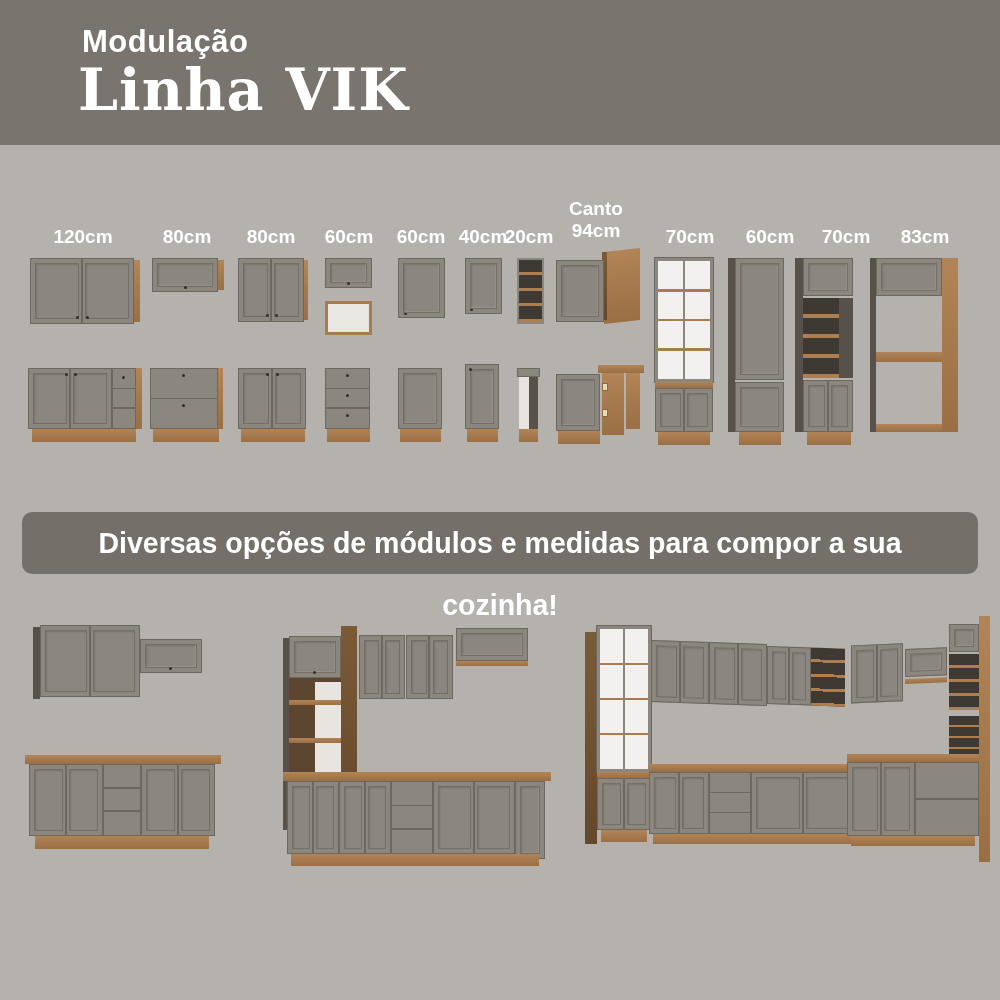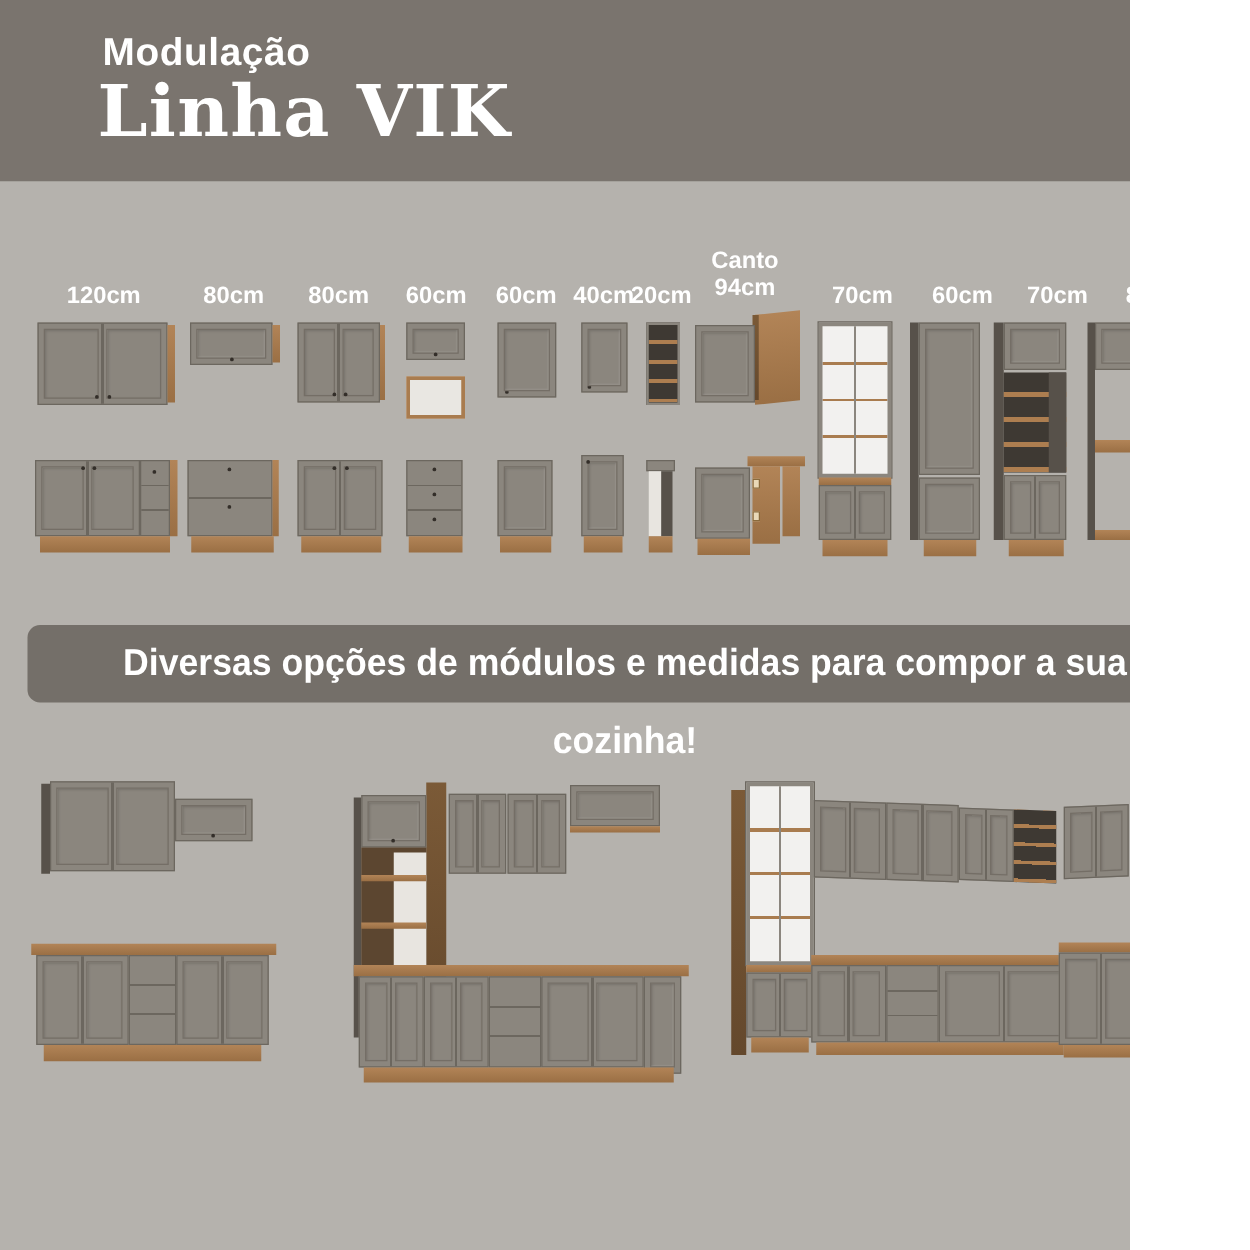--- a/index.html
+++ b/index.html
@@ -1,16 +1,16 @@
 <!DOCTYPE html>
 <html><head>
 <meta charset="utf-8">
 <style>
   html,body{margin:0;padding:0;}
-  .page{position:relative;width:904px;height:1000px;background:#b5b2ad;overflow:hidden;
+  .page{position:relative;width:1000px;height:1000px;background:#b5b2ad;overflow:hidden;
         font-family:"Liberation Sans",sans-serif;}
   .a{position:absolute;}
   
   .hdr{position:absolute;left:0;top:0;width:1000px;height:145px;background:#7a746e;}
   .kicker{position:absolute;left:82px;top:24px;font-size:31px;font-weight:700;color:#fff;letter-spacing:.5px;}
   .title{position:absolute;left:78px;top:56px;font-size:57px;font-weight:700;color:#fff;
          font-family:"DejaVu Serif","Liberation Serif",serif;letter-spacing:1px;}
   
   .lbl{position:absolute;width:120px;margin-left:-60px;text-align:center;color:#fff;font-weight:700;
        font-size:19px;line-height:22px;white-space:pre-line;}
@@ -32,21 +32,21 @@
   .g8{background-image:
       linear-gradient(90deg,transparent calc(50% - 1px),#8b867e calc(50% - 1px) calc(50% + 1px),transparent calc(50% + 1px)),
       linear-gradient(180deg,transparent 0 24%,#a97c4f 24% 26%,transparent 26% 49%,#a97c4f 49% 51%,transparent 51% 74%,#a97c4f 74% 76%,transparent 76%);}
   .wbox{background:#e9e7e2;border:3px solid #a97c4f;box-sizing:border-box;}
   .nich{background:#3e3933;background-image:repeating-linear-gradient(180deg,transparent 0 20%,#ad7e50 20% 25%);}
   .nich2{background:#5c4630;}
   .back{background:#e8e5e0;}
   .kb{position:absolute;width:3px;height:3px;border-radius:50%;background:#332e29;}
   .hinge{position:absolute;width:4px;height:6px;background:#e9d9b8;border:1px solid #8a6a3c;}
   
-  .bar{position:absolute;background:#746f69;border-radius:10px;color:#fff;text-align:center;}
+  .bar{position:absolute;background:#746f69;border-radius:10px;color:#fff;text-align:center;margin-top:12px;}
   .bar-inner{display:inline-block;font-weight:700;transform:scaleX(.95);transform-origin:center;}
   .foot{position:absolute;background:#787269;border-radius:14px;color:#fff;}
   .footlbl{position:absolute;transform:translateX(-50%) scaleX(.95);font-weight:700;font-size:31px;line-height:63px;white-space:nowrap;}
 </style>
 </head>
 <body>
 
 <div class="page">
 
   <div class="hdr">

